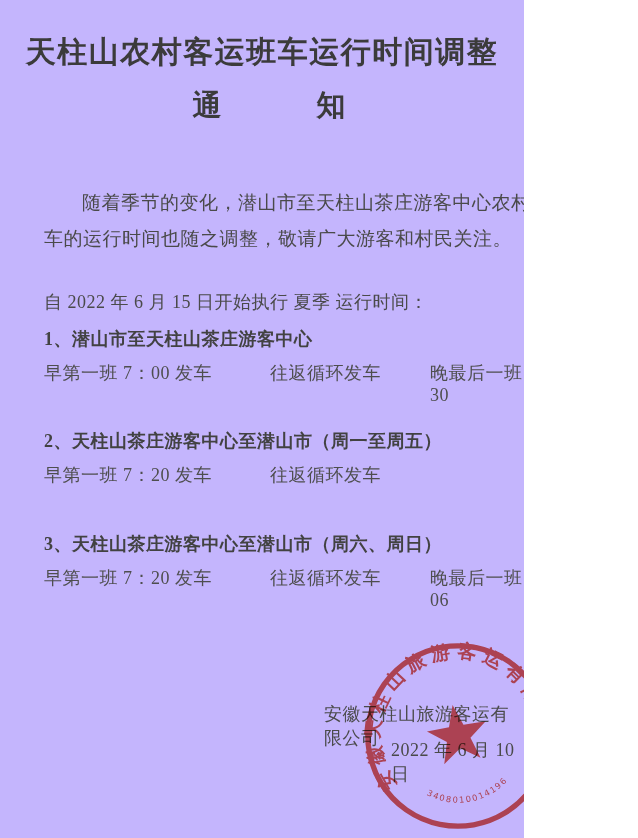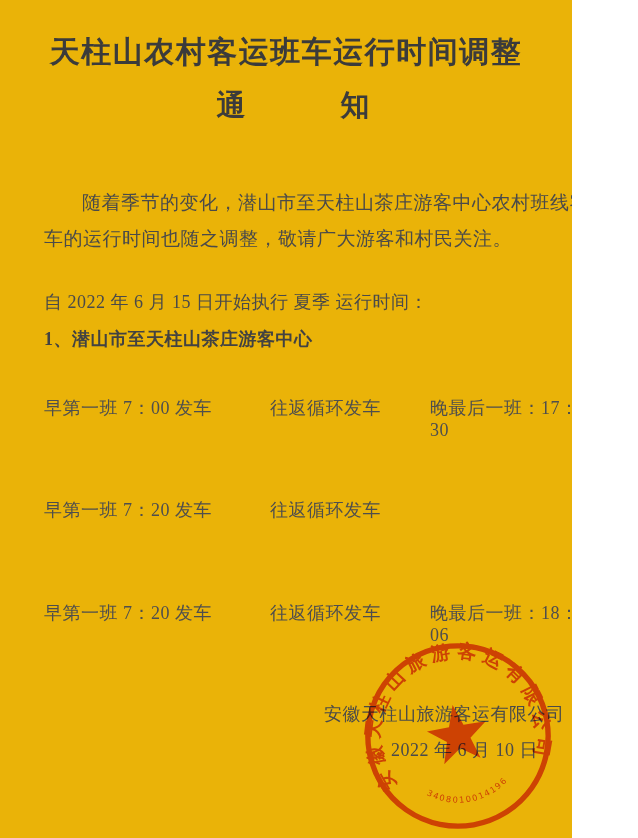--- a/index.html
+++ b/index.html
@@ -1,20 +1,20 @@
 <!DOCTYPE html>
 <html><head>
 <meta charset="utf-8">
 <style>
   * { margin:0; padding:0; box-sizing:border-box; }
   html,body { background:#ffffff; }
   .page {
     position:relative;
-    width:572px; height:838px;
-    background:#eab308;
+    width:524px; height:838px;
+    background:#c4b5fd;
     font-family:"Liberation Serif","DejaVu Serif",serif;
     color:#454545;
     overflow:hidden;
   }
   .title {
     position:absolute; top:32px; left:0; right:0;
     text-align:center;
     font-size:30px; font-weight:bold; letter-spacing:1.5px;
     color:#3b3b3b;
   }
@@ -36,21 +36,21 @@
   }
   .sec-heading {
     position:absolute; left:44px;
     font-size:18px; font-weight:bold; color:#424242; letter-spacing:0.5px;
   }
   .schedule {
     position:absolute; left:44px; width:552px;
     display:flex; align-items:baseline;
     font-size:18px; color:#4e4e4e; letter-spacing:0.5px;
   }
-  .schedule .seg-first  { width:226px;margin-top:35px; }
+  .schedule .seg-first  { width:226px; }
   .schedule .seg-middle { width:160px; }
   .schedule .seg-last   { flex:1; }
   .sec1-h { top:327px; }  .sec1-s { top:361px; }
   .sec2-h { top:429px; }  .sec2-s { top:463px; }
   .sec3-h { top:532px; }  .sec3-s { top:566px; }
   .contact {
     position:absolute; top:633px; left:44px;
     font-size:18px; color:#4a4a4a; letter-spacing:0.5px;
   }
   .company {
@@ -96,25 +96,27 @@
 
   <p class="effective">自 2022 年 6 月 15 日开始执行 夏季 运行时间：</p>
 
   <p class="sec-heading sec1-h">1、潜山市至天柱山茶庄游客中心</p>
   <div class="schedule sec1-s">
     <span class="seg-first">早第一班 7：00 发车</span>
     <span class="seg-middle">往返循环发车</span>
     <span class="seg-last">晚最后一班：17：30</span>
   </div>
 
+  <p class="sec-heading sec2-h">2、天柱山茶庄游客中心至潜山市（周一至周五）</p>
   <div class="schedule sec2-s">
     <span class="seg-first">早第一班 7：20 发车</span>
     <span class="seg-middle">往返循环发车</span>
   </div>
 
+  <p class="sec-heading sec3-h">3、天柱山茶庄游客中心至潜山市（周六、周日）</p>
   <div class="schedule sec3-s">
     <span class="seg-first">早第一班 7：20 发车</span>
     <span class="seg-middle">往返循环发车</span>
     <span class="seg-last">晚最后一班：18：06</span>
   </div>
 
 
   <p class="company">安徽天柱山旅游客运有限公司</p>
   <p class="sig-date">2022 年 6 月 10 日</p>
 

